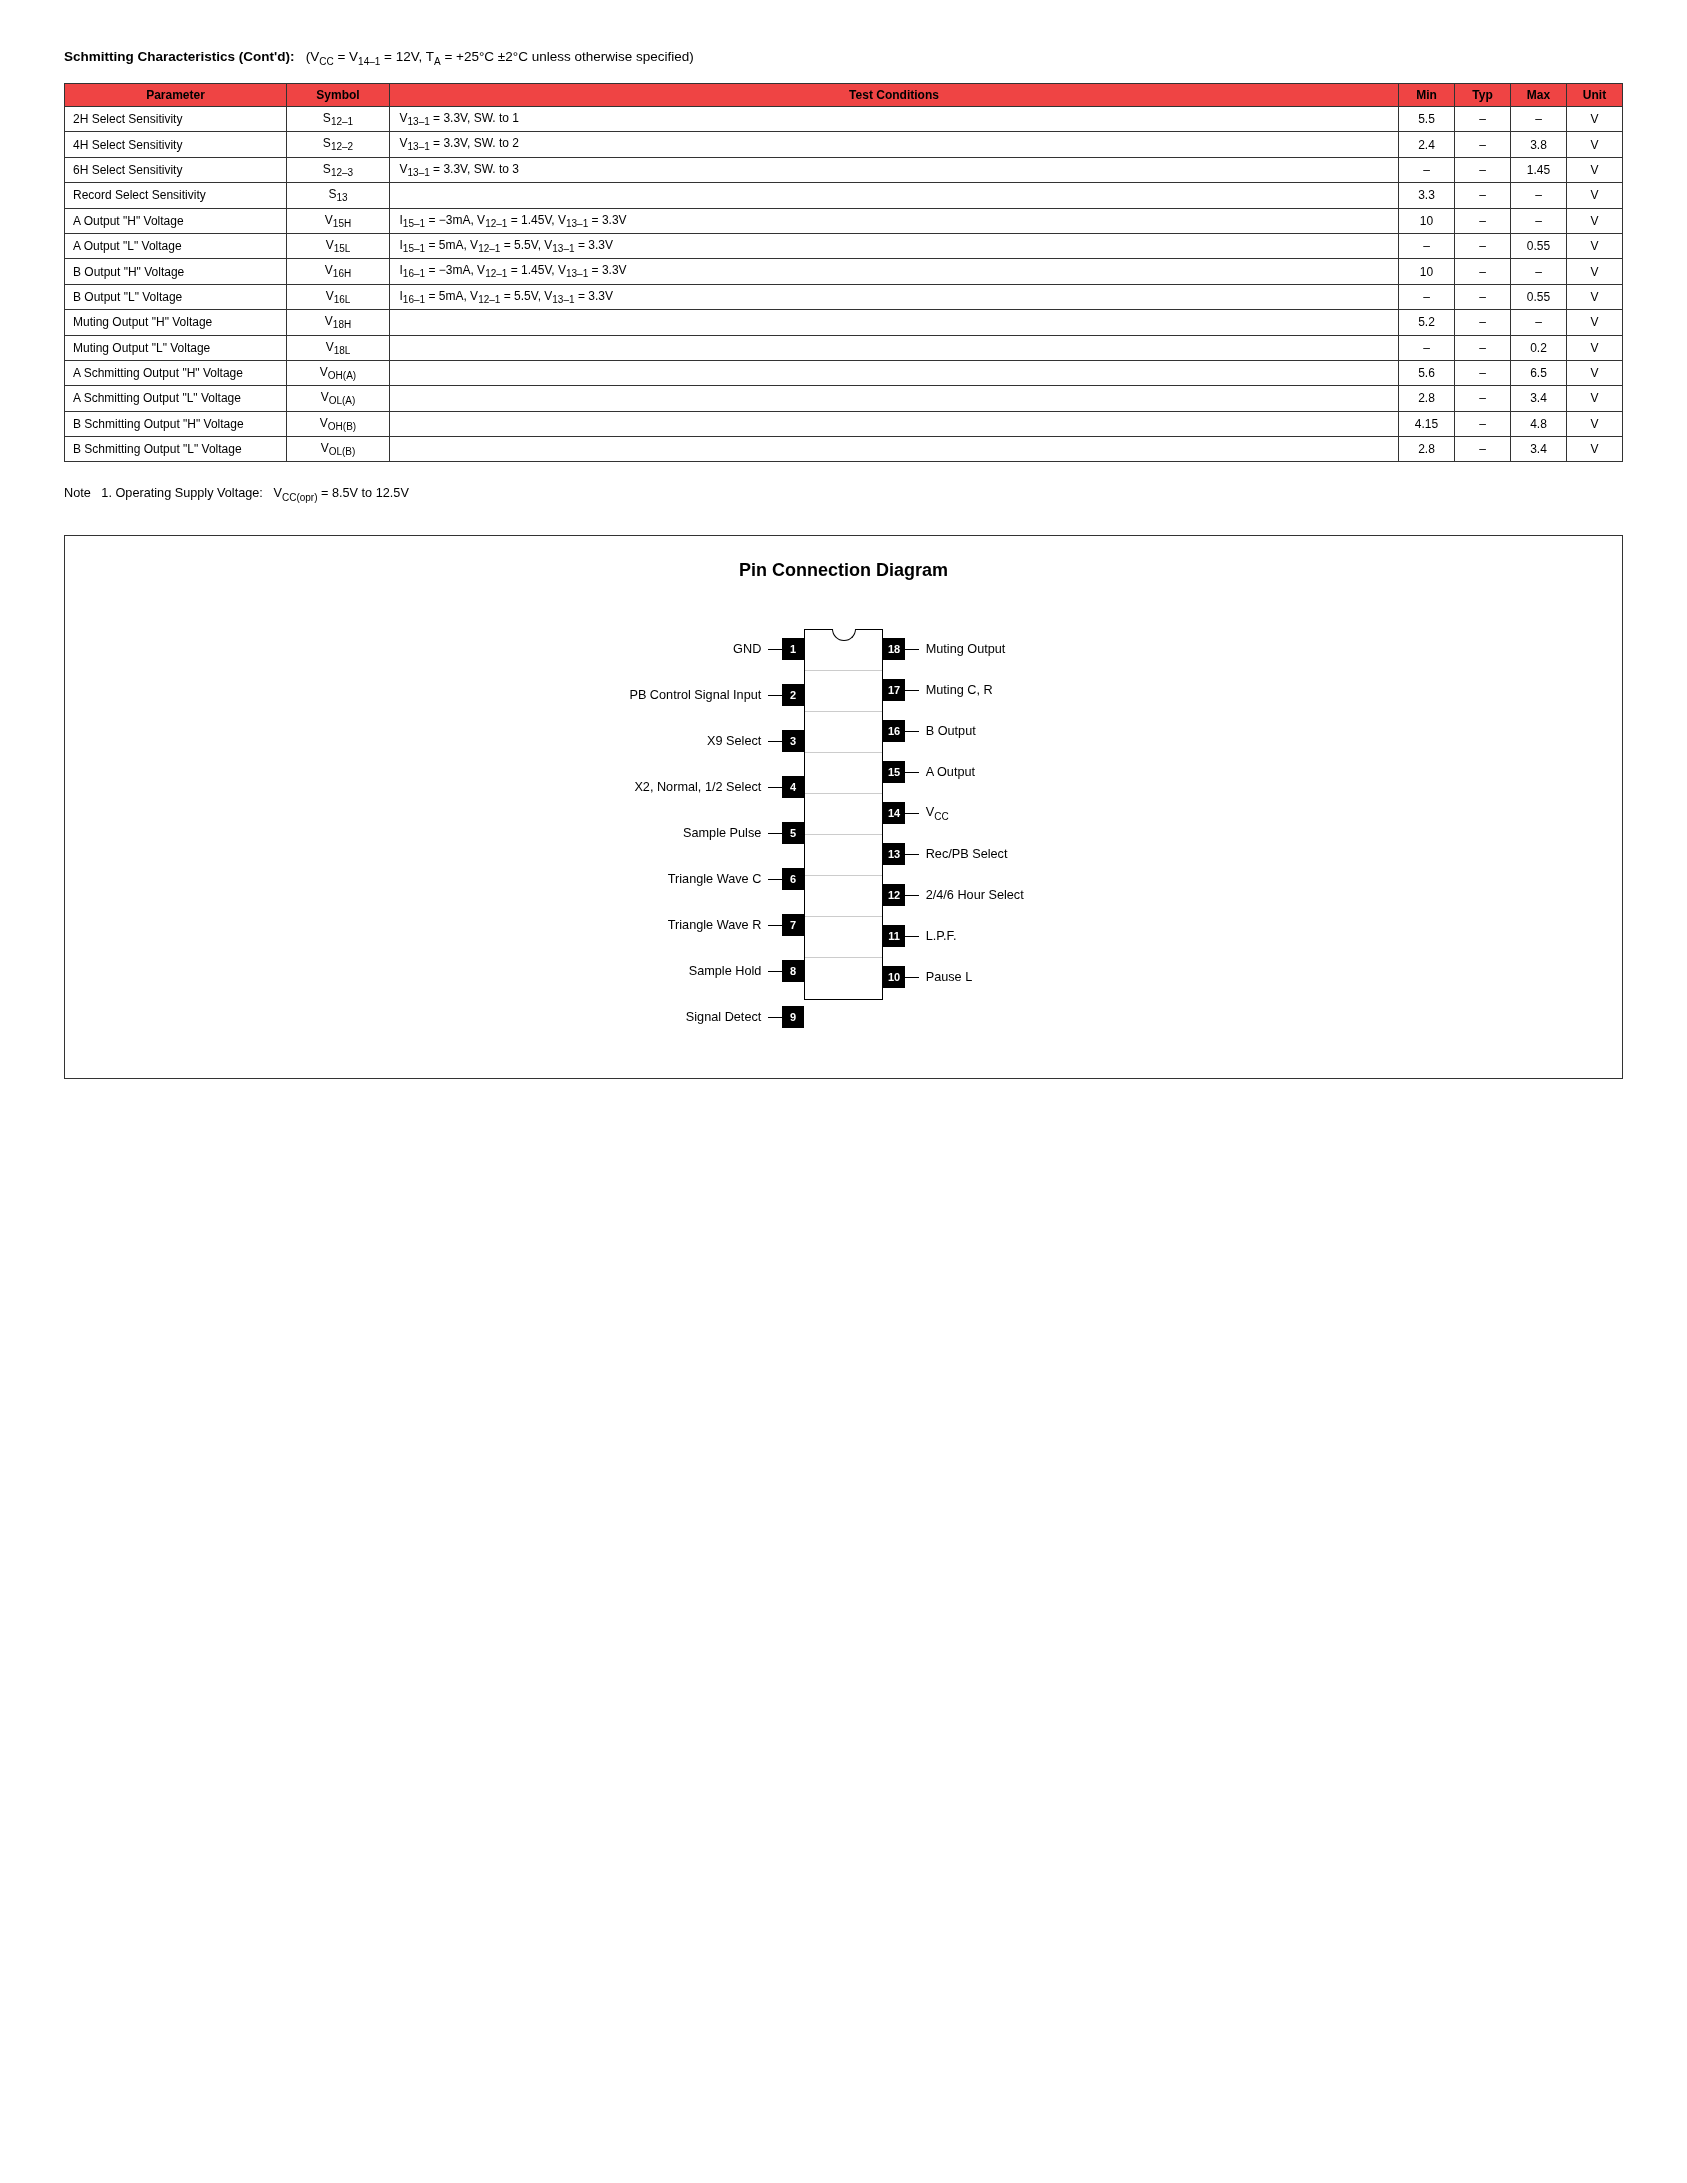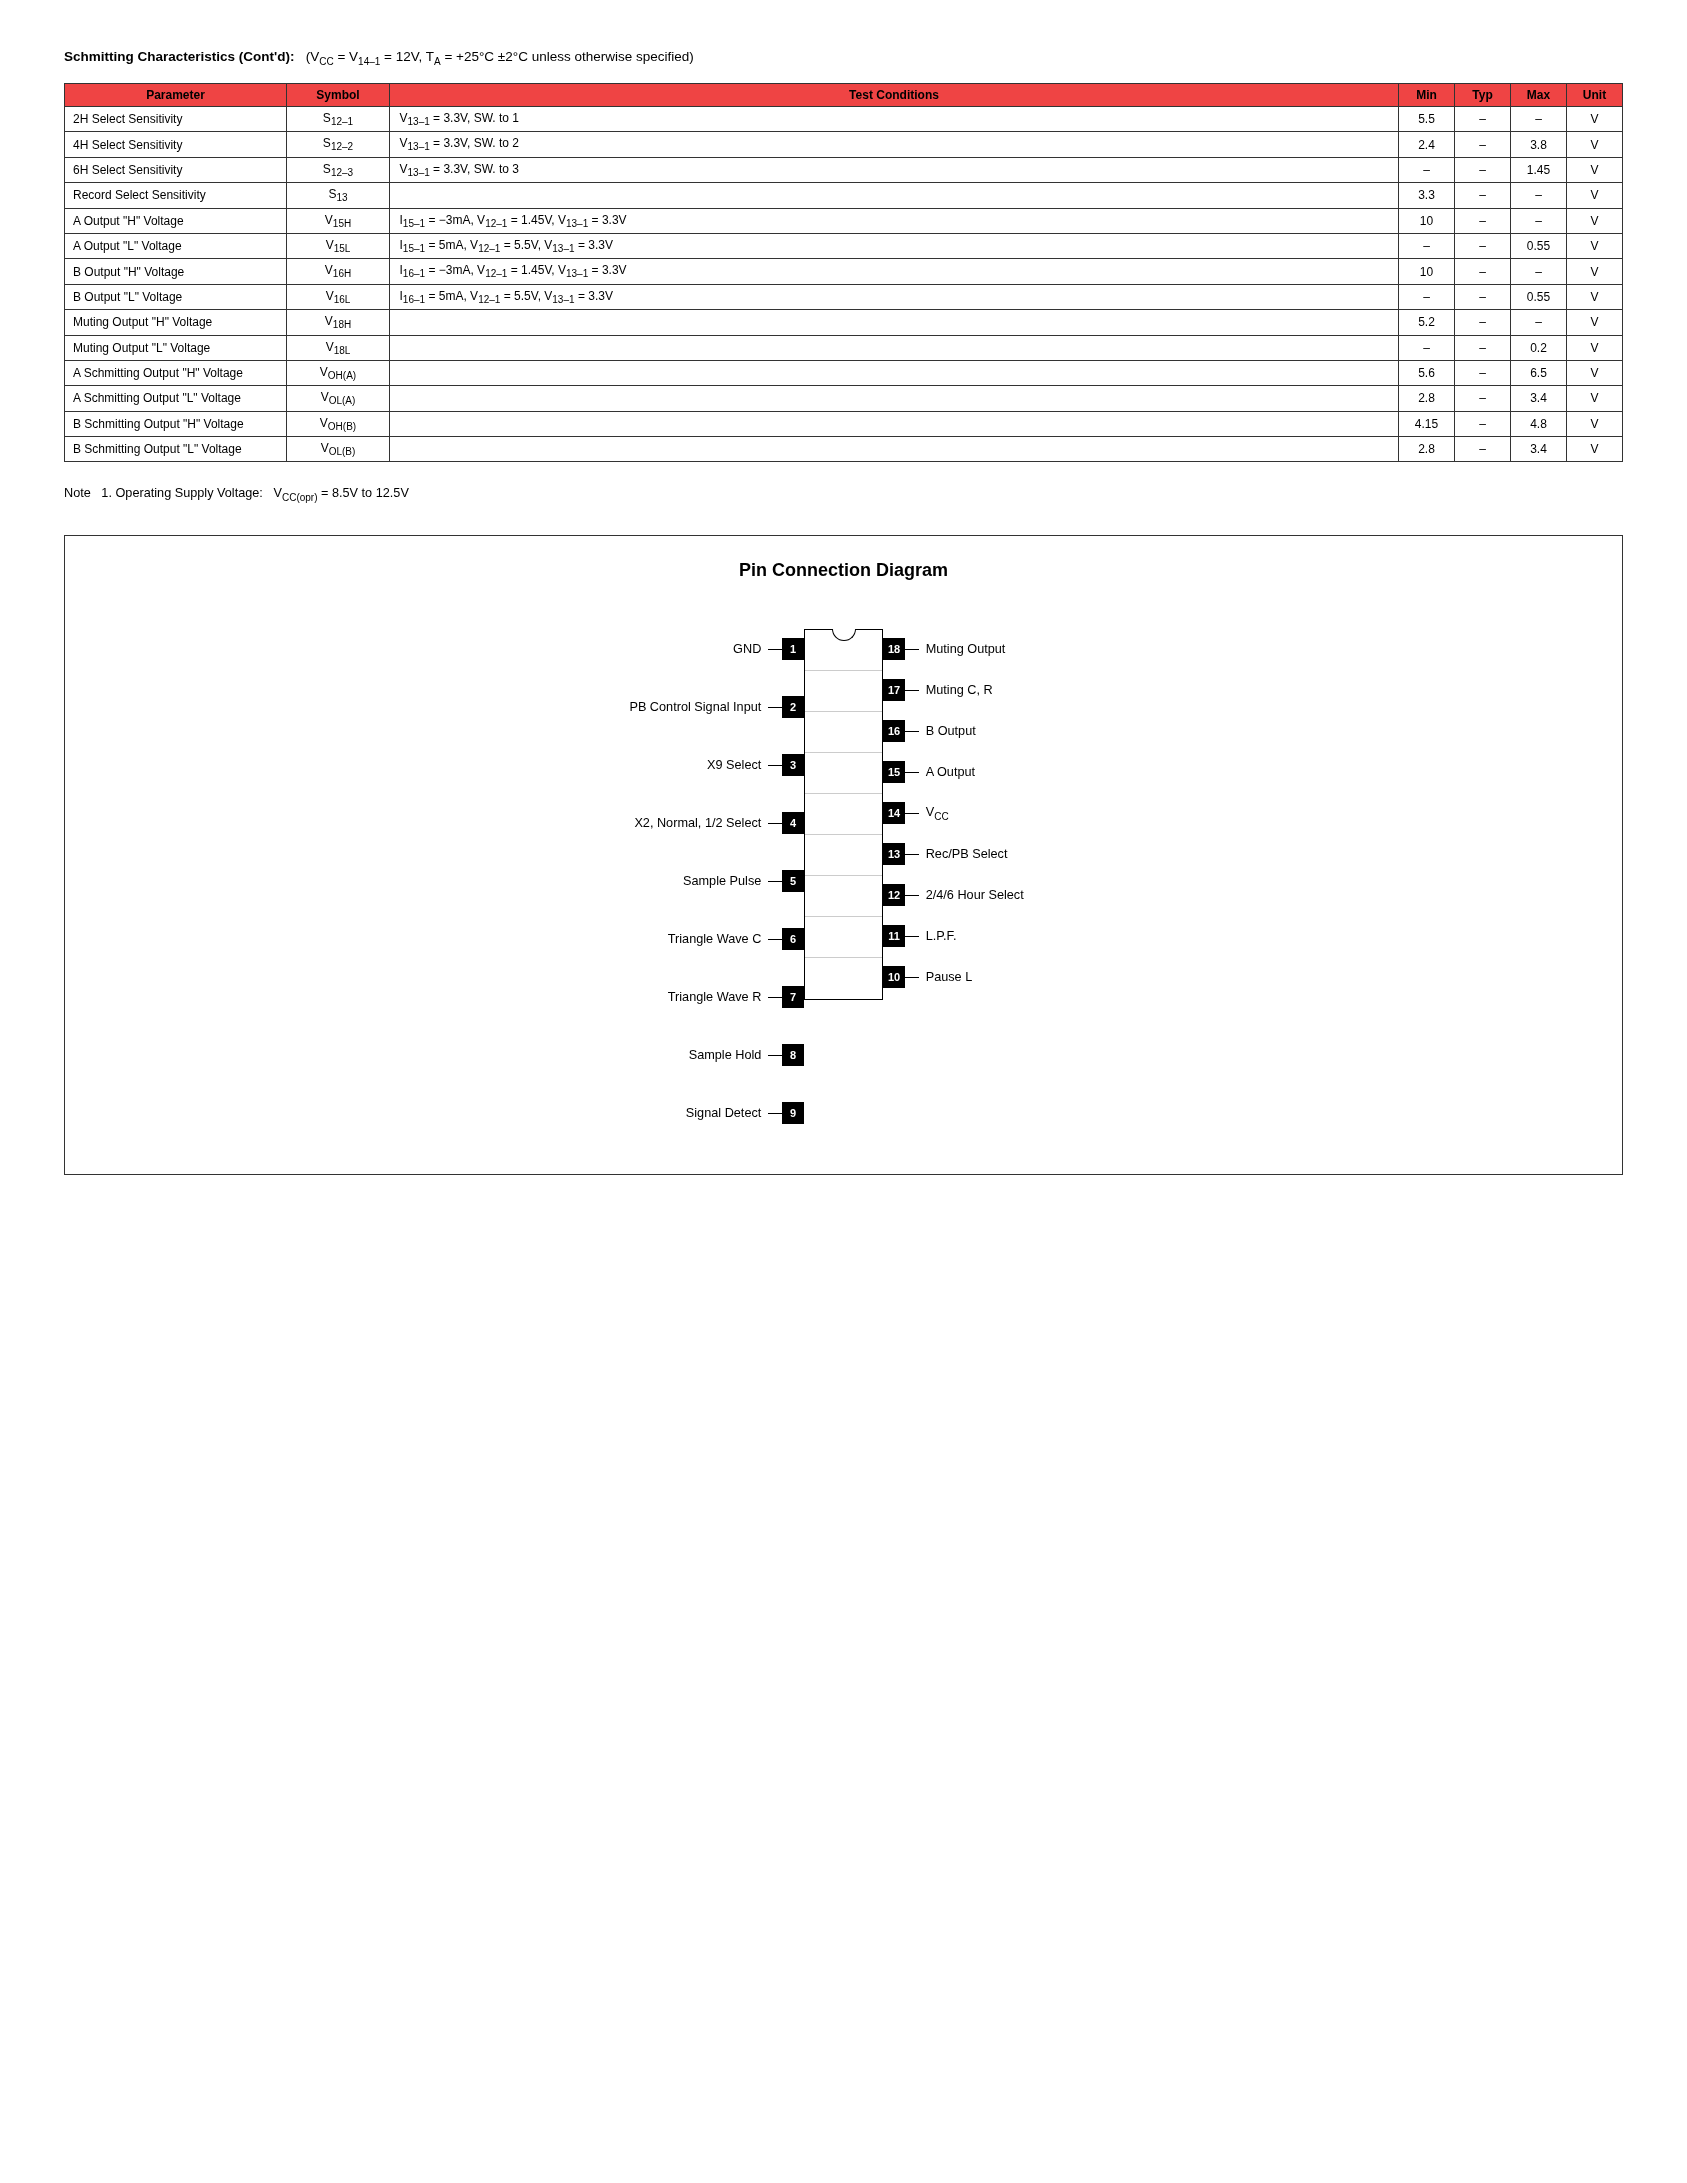--- a/index.html
+++ b/index.html
@@ -81,21 +81,21 @@
       align-items: flex-start;
       gap: 0;
       margin: 0 auto;
       width: 715px;
     }
 
     .left-pins {
       display: flex;
       flex-direction: column;
       align-items: flex-start;
-      gap: 17px;
+      gap: 5px;
     }
     .right-pins {
       display: flex;
       flex-direction: column;
       align-items: flex-start;
       gap: 0;
     }
 
     .pin-row {
       display: flex;

